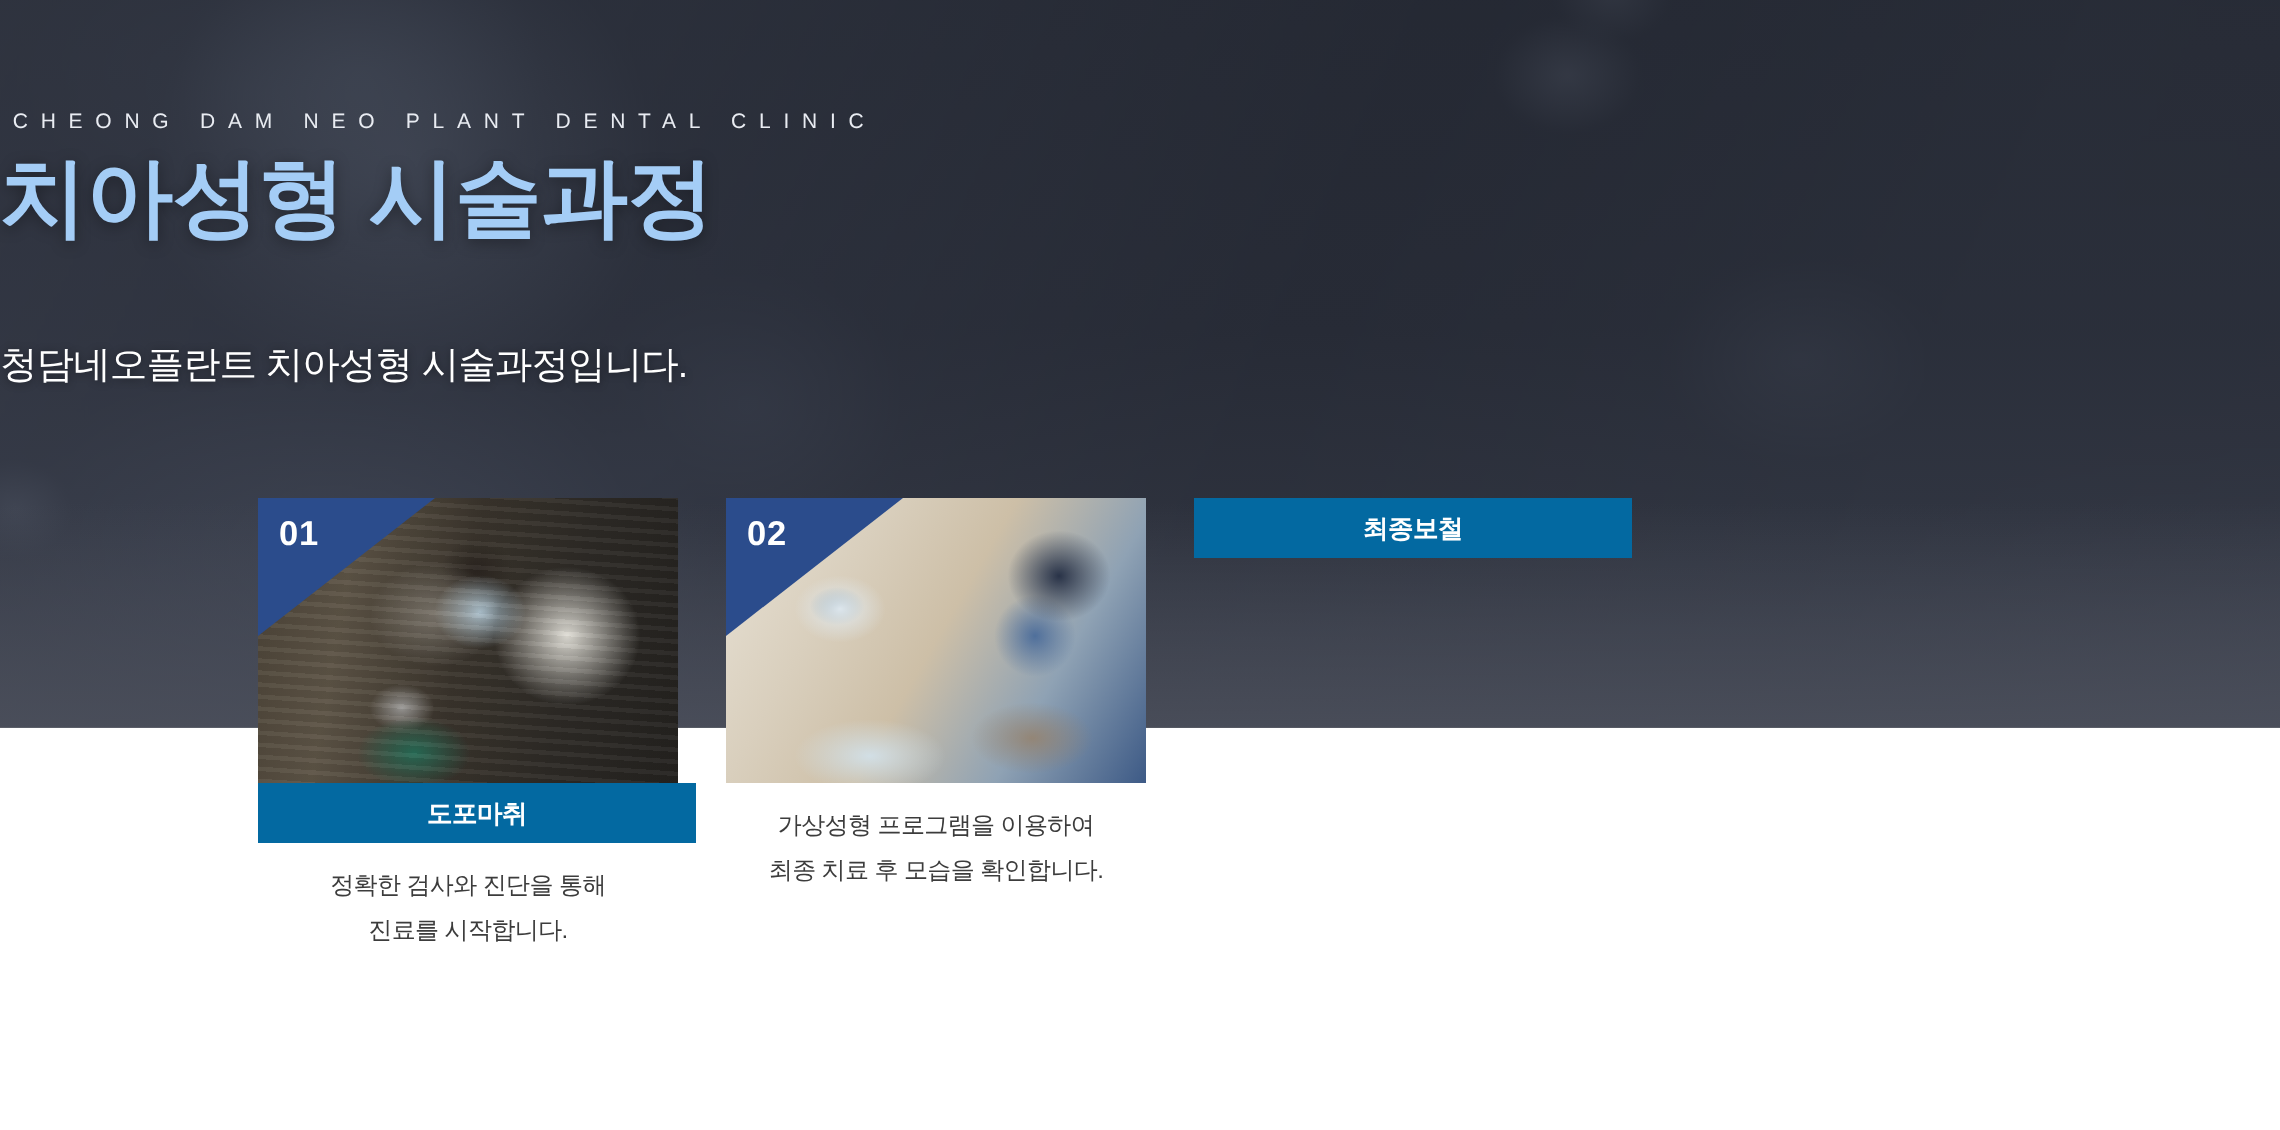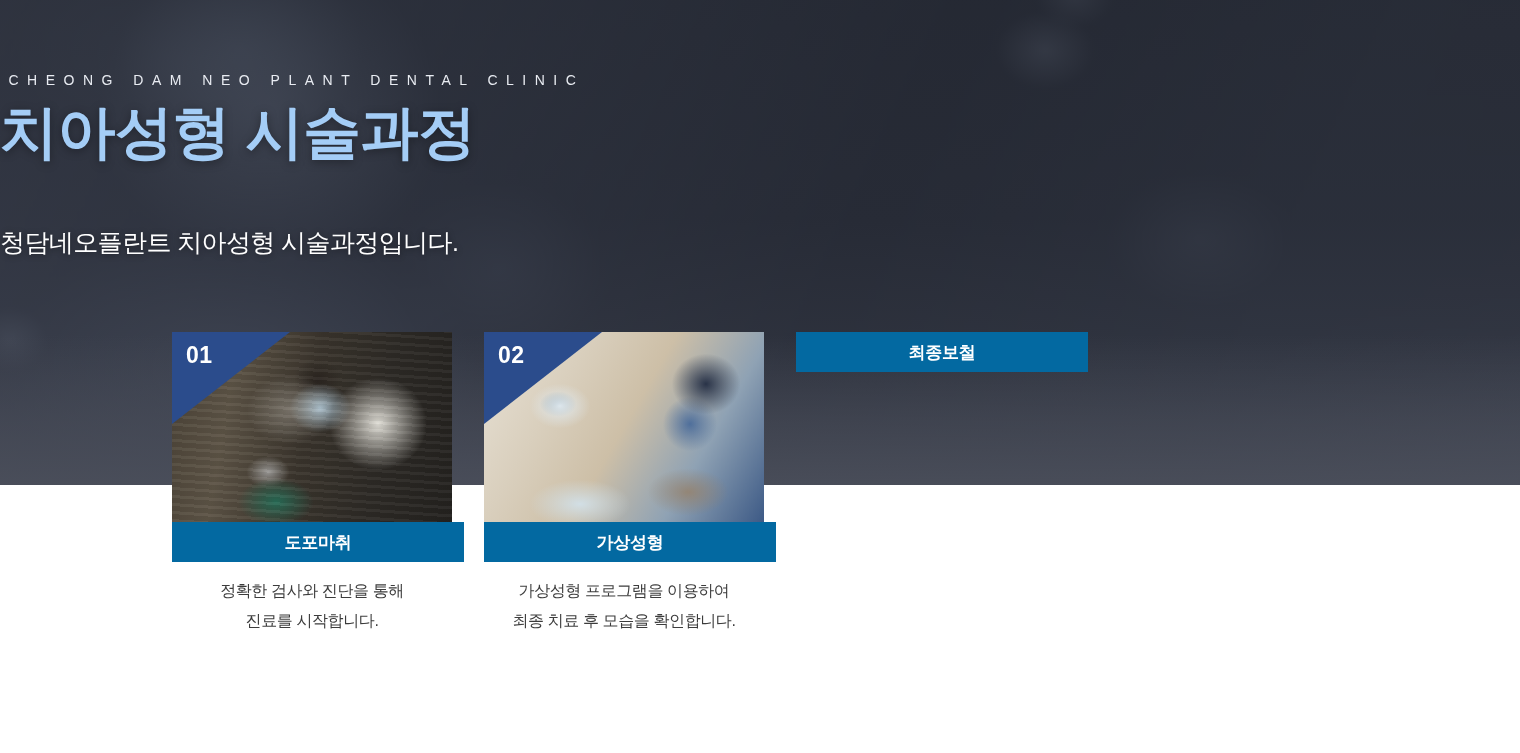--- a/index.html
+++ b/index.html
@@ -247,21 +247,20 @@
     <div class="card-desc">정확한 검사와 진단을 통해
 진료를 시작합니다.</div>
   </div>
 
   <div class="card">
     <div class="card-media">
       <div class="card-photo photo-2"></div>
       <div class="badge"></div>
       <div class="badge-num">02</div>
     </div>
-    <div class="card-caption">가상성형</div>
     <div class="card-desc">가상성형 프로그램을 이용하여
 최종 치료 후 모습을 확인합니다.</div>
   </div>
 
 
   <div class="card">
     <div class="card-caption">최종보철</div>
   </div>
 
 </div>

